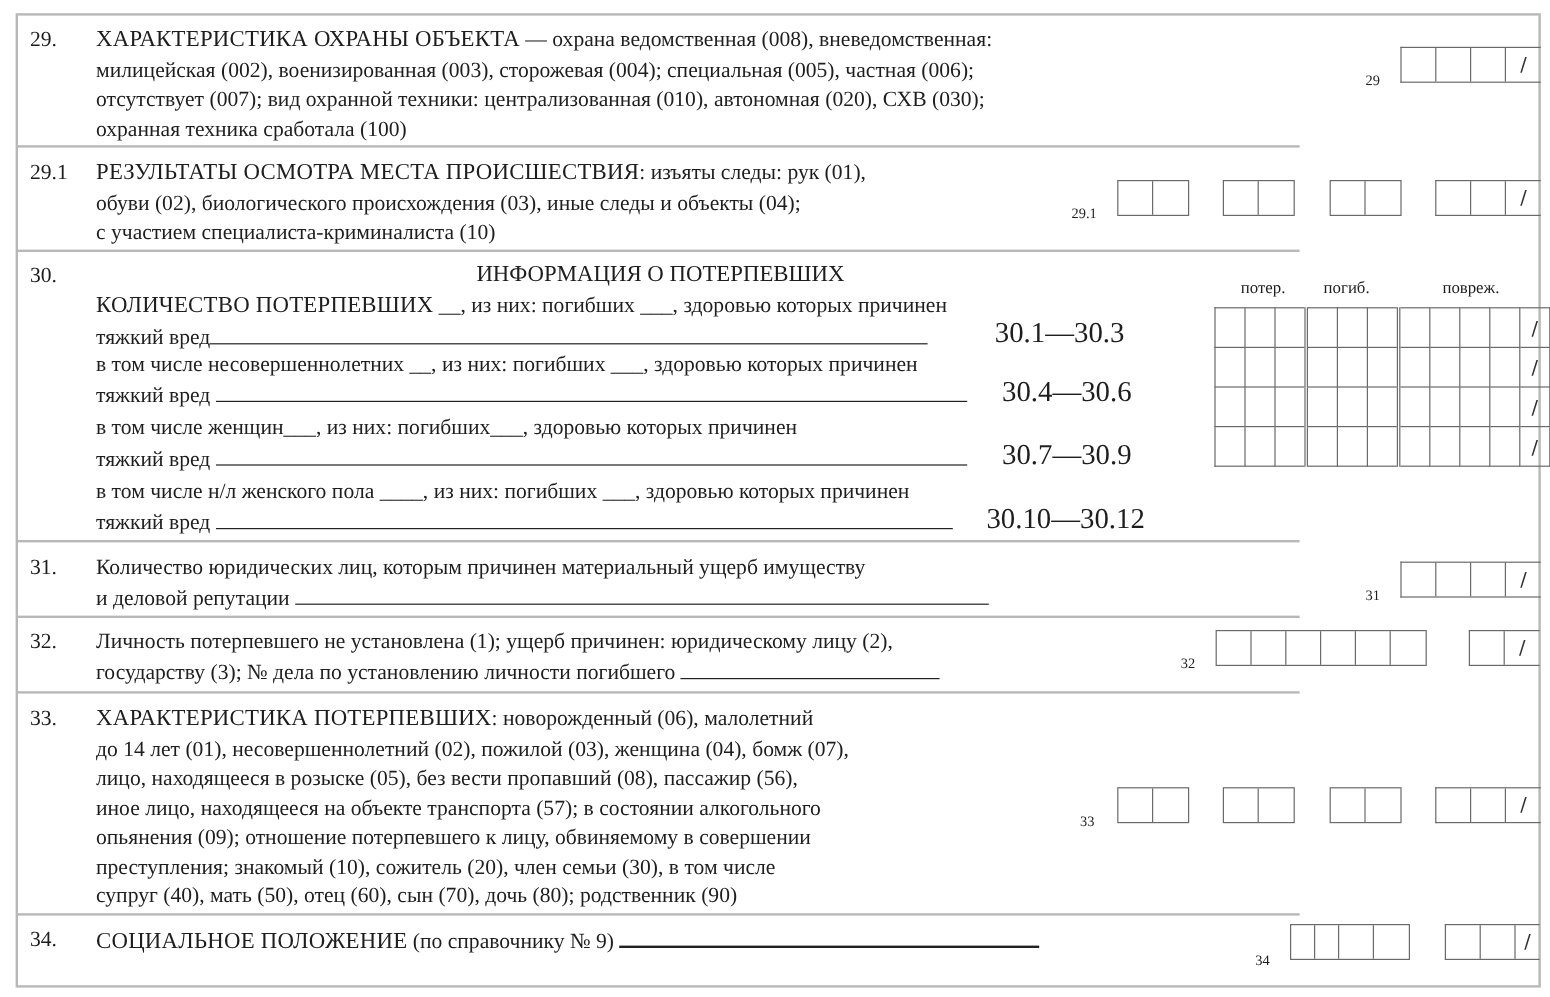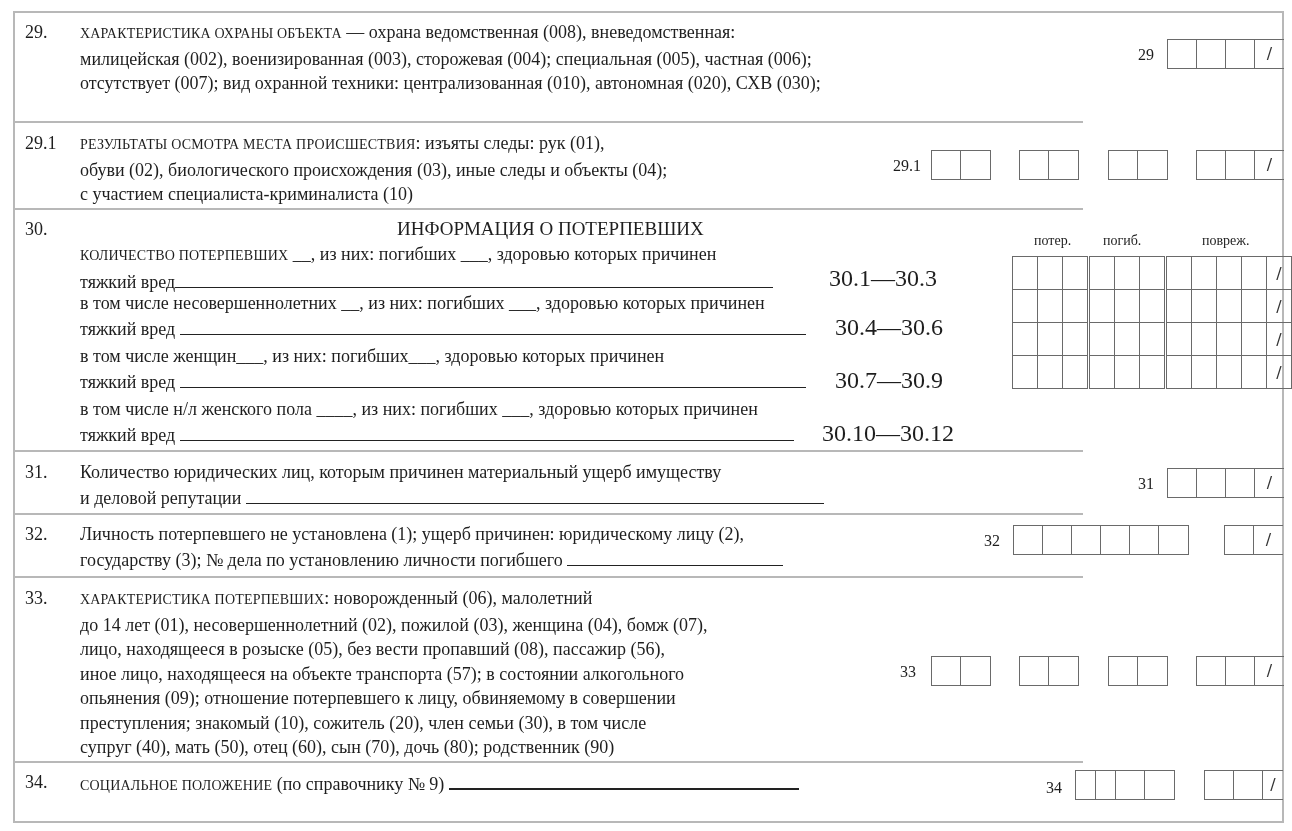--- a/index.html
+++ b/index.html
@@ -3,23 +3,23 @@
 <meta charset="utf-8">
 <style>
   html, body { margin: 0; padding: 0; background: #ffffff; }
   body { width: 1292px; height: 831px; position: relative; overflow: hidden;
          font-family: "Liberation Serif", "DejaVu Serif", serif; color: #1e1e1e; }
   .frame { position: absolute; left: 13px; top: 11px; width: 1271px; height: 812px;
            border: 2px solid #b8b8b8; border-right-width: 2px; box-sizing: border-box; }
   .divider { position: absolute; left: 15px; width: 1068px; height: 2px; background: #b8b8b8; }
   .num { position: absolute; left: 25px; font-size: 18px; line-height: 24px; }
   .txt { position: absolute; left: 80px; font-size: 18px; line-height: 24.5px; white-space: nowrap; }
-  .txt .caps { font-size: 14px; letter-spacing: 0.2px; }
+  .txt .caps { font-size: 19px; letter-spacing: 0.2px; }
   .center-title { position: absolute; left: 397px; font-size: 19px; line-height: 24px; }
-  .code-label { position: absolute; font-size: 16px; line-height: 20px; }
+  .code-label { position: absolute; font-size: 12px; line-height: 20px; margin-top: 12px; }
   .boxes { position: absolute; display: flex; height: 30px; border: 1px solid #6a6a6a; box-sizing: border-box; }
   .boxes .cell { width: 29px; height: 28px; border-right: 1px solid #6a6a6a; box-sizing: border-box;
                  font-size: 16px; line-height: 28px; text-align: center; font-family: "DejaVu Sans", sans-serif; color:#333; }
   .boxes .cell:last-child { border-right: none; }
   .boxes.open-right { border-right: none; }
   .line-field { display: inline-block; border-bottom: 1.5px solid #222; height: 18px; vertical-align: baseline; }
   .range { position: absolute; font-size: 24px; line-height: 24px; }
   .grid { position: absolute; left: 1012px; top: 256px; border-collapse: collapse; }
   .grid td { width: 24px; height: 32px; border: 1px solid #6a6a6a; padding: 0; text-align: center;
              font-size: 16px; font-family: "DejaVu Sans", sans-serif; color: #333; }
@@ -30,20 +30,21 @@
 <body>
 
 <div class="frame"></div>
 
 <div>
   <div class="num" style="top:20px;">29.</div>
   <div class="txt" style="top:20px;">
     <span class="caps">ХАРАКТЕРИСТИКА ОХРАНЫ ОБЪЕКТА</span><span> — охрана ведомственная (008), вневедомственная:</span><br>
     <span>милицейская (002), военизированная (003), сторожевая (004); специальная (005), частная (006);</span><br>
     <span>отсутствует (007); вид охранной техники: централизованная (010), автономная (020), СХВ (030);</span><br>
+    <span>охранная техника сработала (100)</span>
   </div>
   <div class="code-label" style="left:1138px; top:45px;">29</div>
   <div class="boxes open-right" style="left:1167px; top:39px;">
     <div class="cell"></div>
     <div class="cell"></div>
     <div class="cell"></div>
     <div class="cell">/</div>
   </div>
 </div>
 <div class="divider" style="top:121px;"></div>

